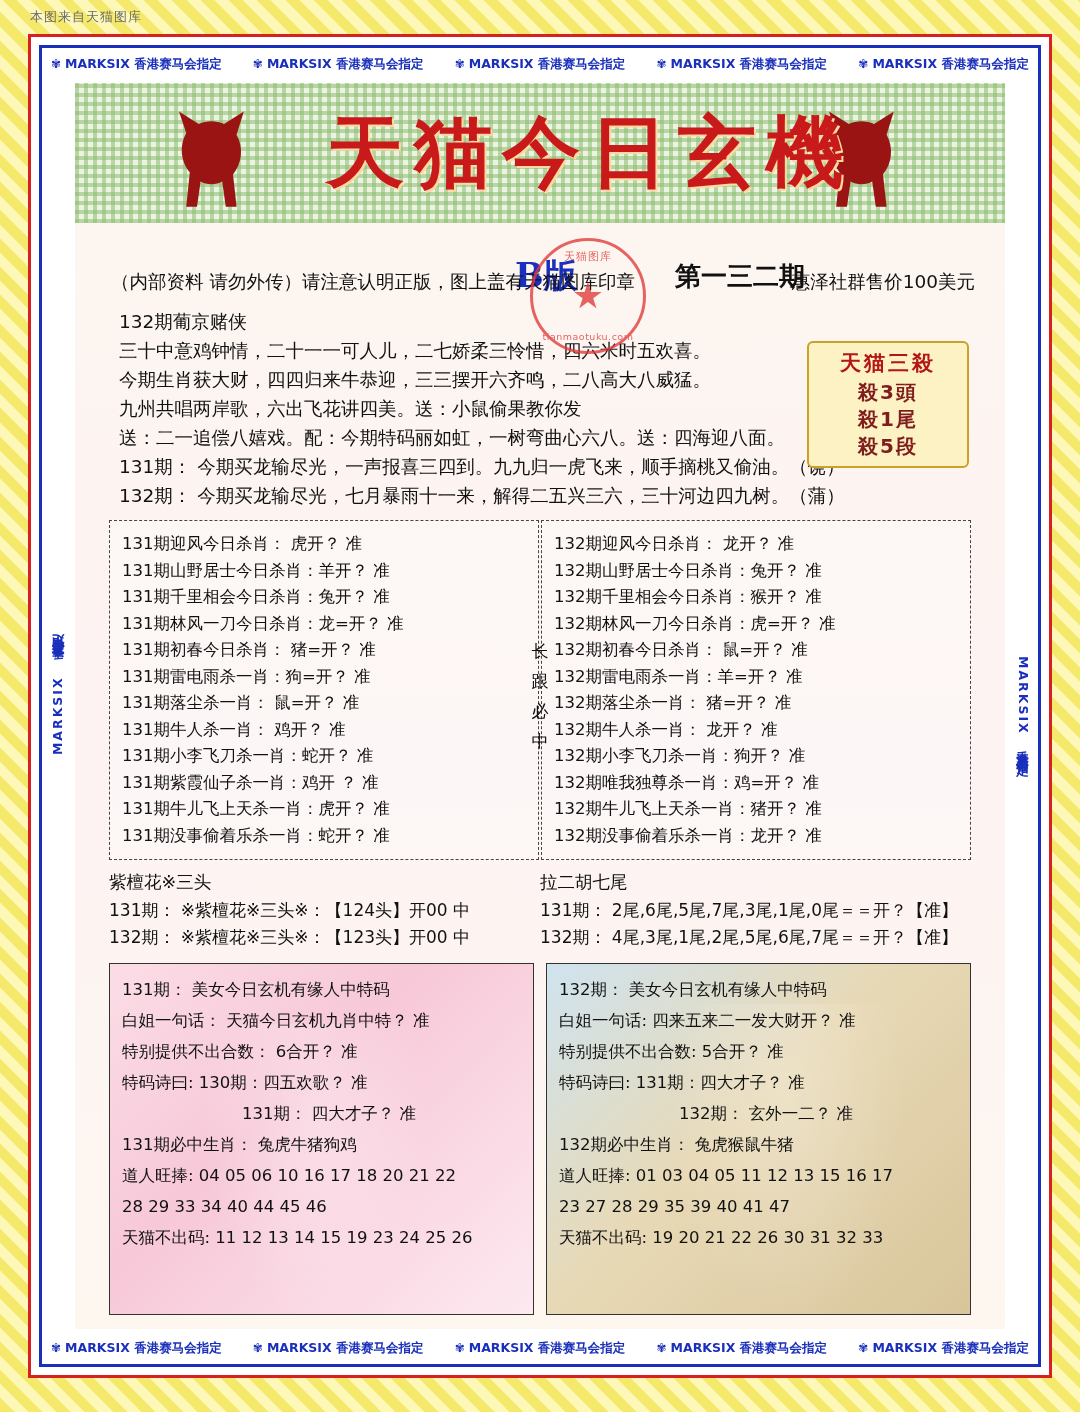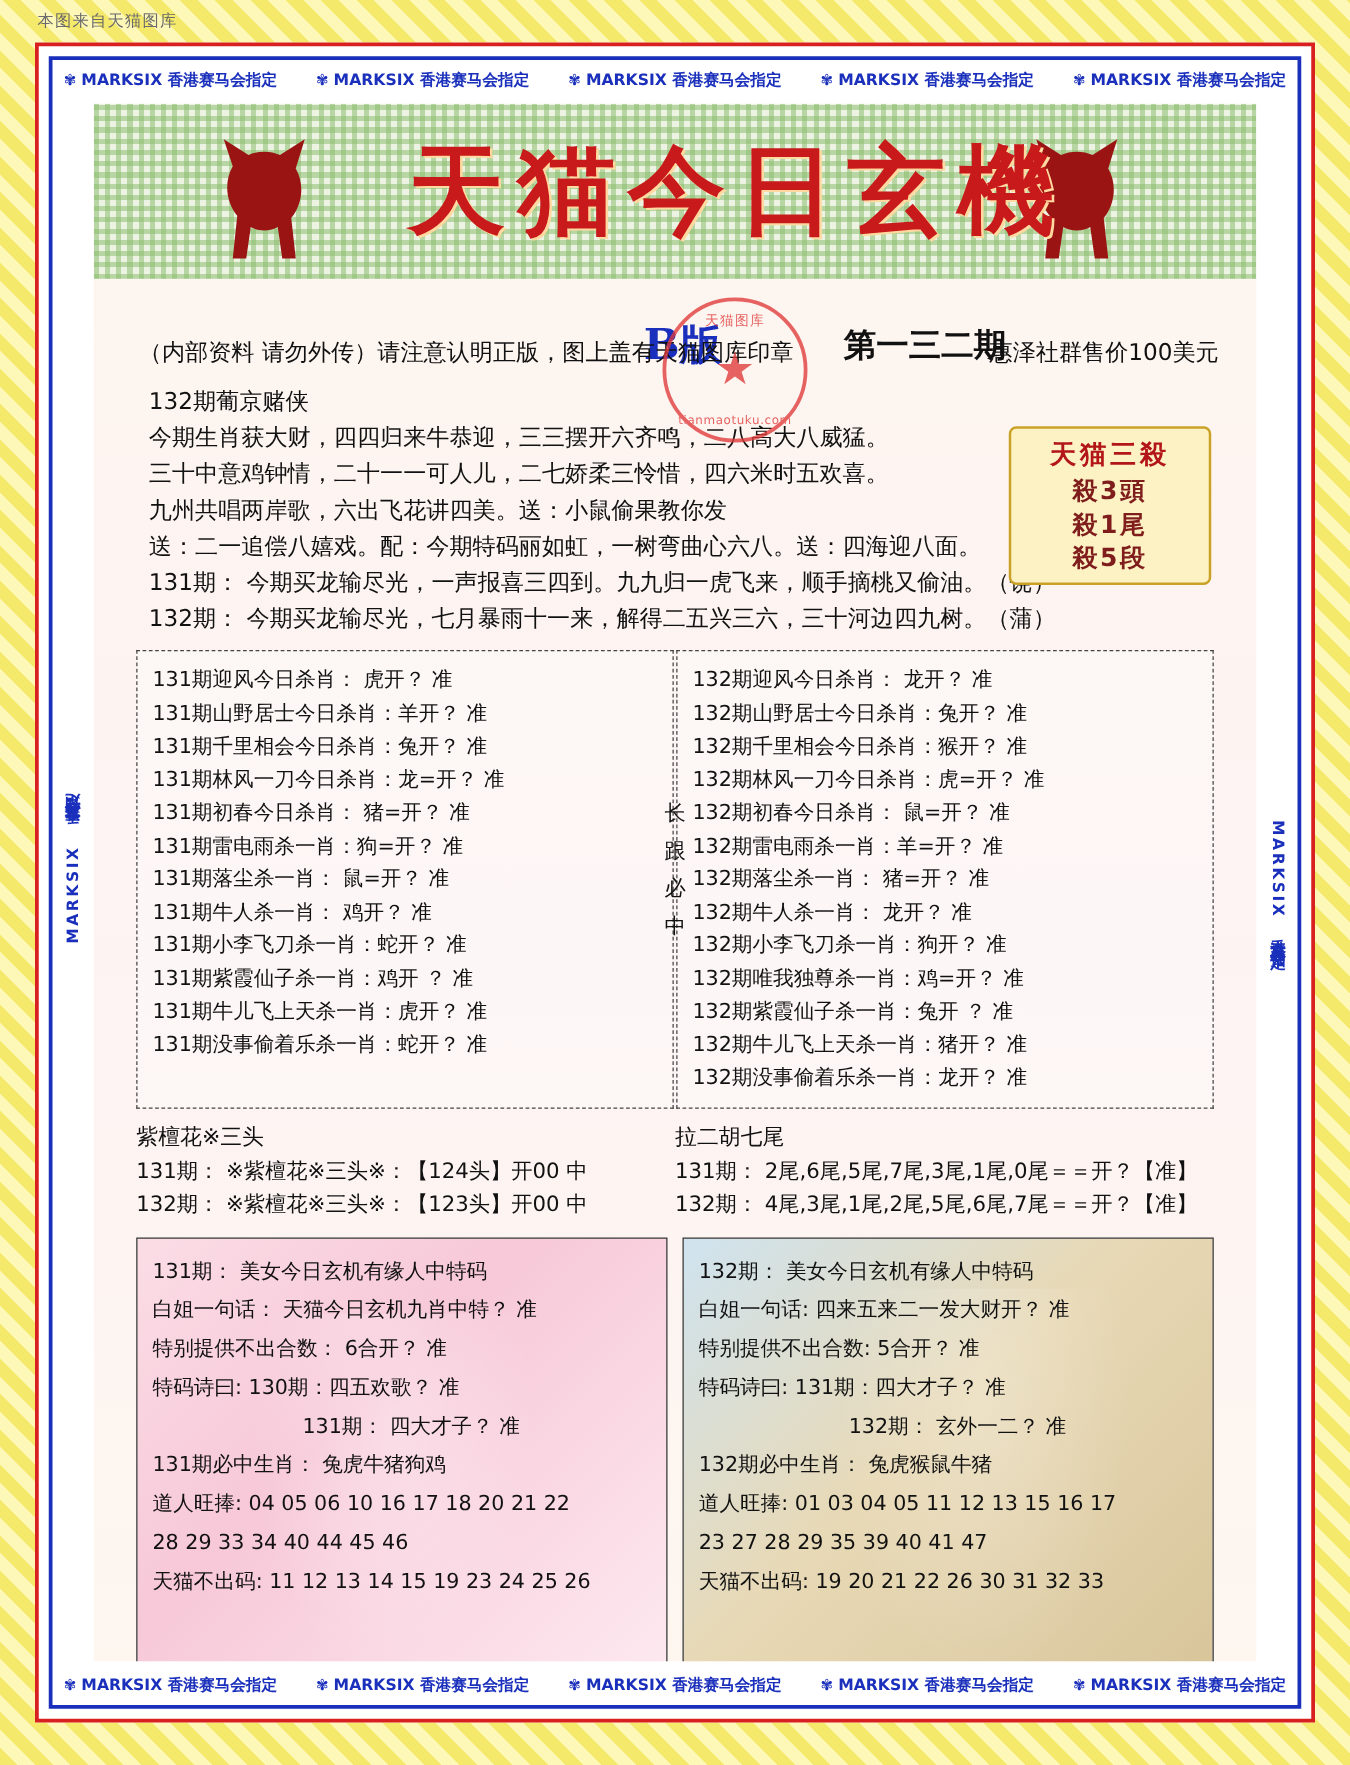--- a/index.html
+++ b/index.html
@@ -216,22 +216,22 @@
       </div>
     </div>
 
     <div class="notice">
       <div class="n1">（内部资料 请勿外传）请注意认明正版，图上盖有天猫图库印章</div>
       <div class="n2">惠泽社群售价100美元</div>
     </div>
 
     <div class="poem">
       <div class="ln">132期葡京赌侠</div>
+      <div class="ln">三十中意鸡钟情，二十一一可人儿，二七娇柔三怜惜，四六米时五欢喜。</div>
       <div class="ln">今期生肖获大财，四四归来牛恭迎，三三摆开六齐鸣，二八高大八威猛。</div>
-      <div class="ln">三十中意鸡钟情，二十一一可人儿，二七娇柔三怜惜，四六米时五欢喜。</div>
       <div class="ln">九州共唱两岸歌，六出飞花讲四美。送：小鼠偷果教你发</div>
       <div class="ln">送：二一追偿八嬉戏。配：今期特码丽如虹，一树弯曲心六八。送：四海迎八面。</div>
       <div class="ln">131期：  今期买龙输尽光，一声报喜三四到。九九归一虎飞来，顺手摘桃又偷油。（饶）</div>
       <div class="ln">132期：  今期买龙输尽光，七月暴雨十一来，解得二五兴三六，三十河边四九树。（蒲）</div>
     </div>
 
     <div class="sankill">
       <div class="t">天猫三殺</div>
       <div class="r">殺3頭</div>
       <div class="r">殺1尾</div>
@@ -258,21 +258,20 @@
         <div class="row">132期迎风今日杀肖：    龙开？ 准</div>
         <div class="row">132期山野居士今日杀肖：兔开？ 准</div>
         <div class="row">132期千里相会今日杀肖：猴开？ 准</div>
         <div class="row">132期林风一刀今日杀肖：虎=开？ 准</div>
         <div class="row">132期初春今日杀肖：    鼠=开？ 准</div>
         <div class="row">132期雷电雨杀一肖：羊=开？ 准</div>
         <div class="row">132期落尘杀一肖：  猪=开？ 准</div>
         <div class="row">132期牛人杀一肖：  龙开？ 准</div>
         <div class="row">132期小李飞刀杀一肖：狗开？ 准</div>
         <div class="row">132期唯我独尊杀一肖：鸡=开？ 准</div>
-        <div class="row">132期紫霞仙子杀一肖：兔开 ？ 准</div>
         <div class="row">132期牛儿飞上天杀一肖：猪开？ 准</div>
         <div class="row">132期没事偷着乐杀一肖：龙开？ 准</div>
       </div>
       <div class="midnote">
         <div>长</div>
         <div>跟</div>
         <div>必</div>
         <div>中</div>
       </div>
     </div>

